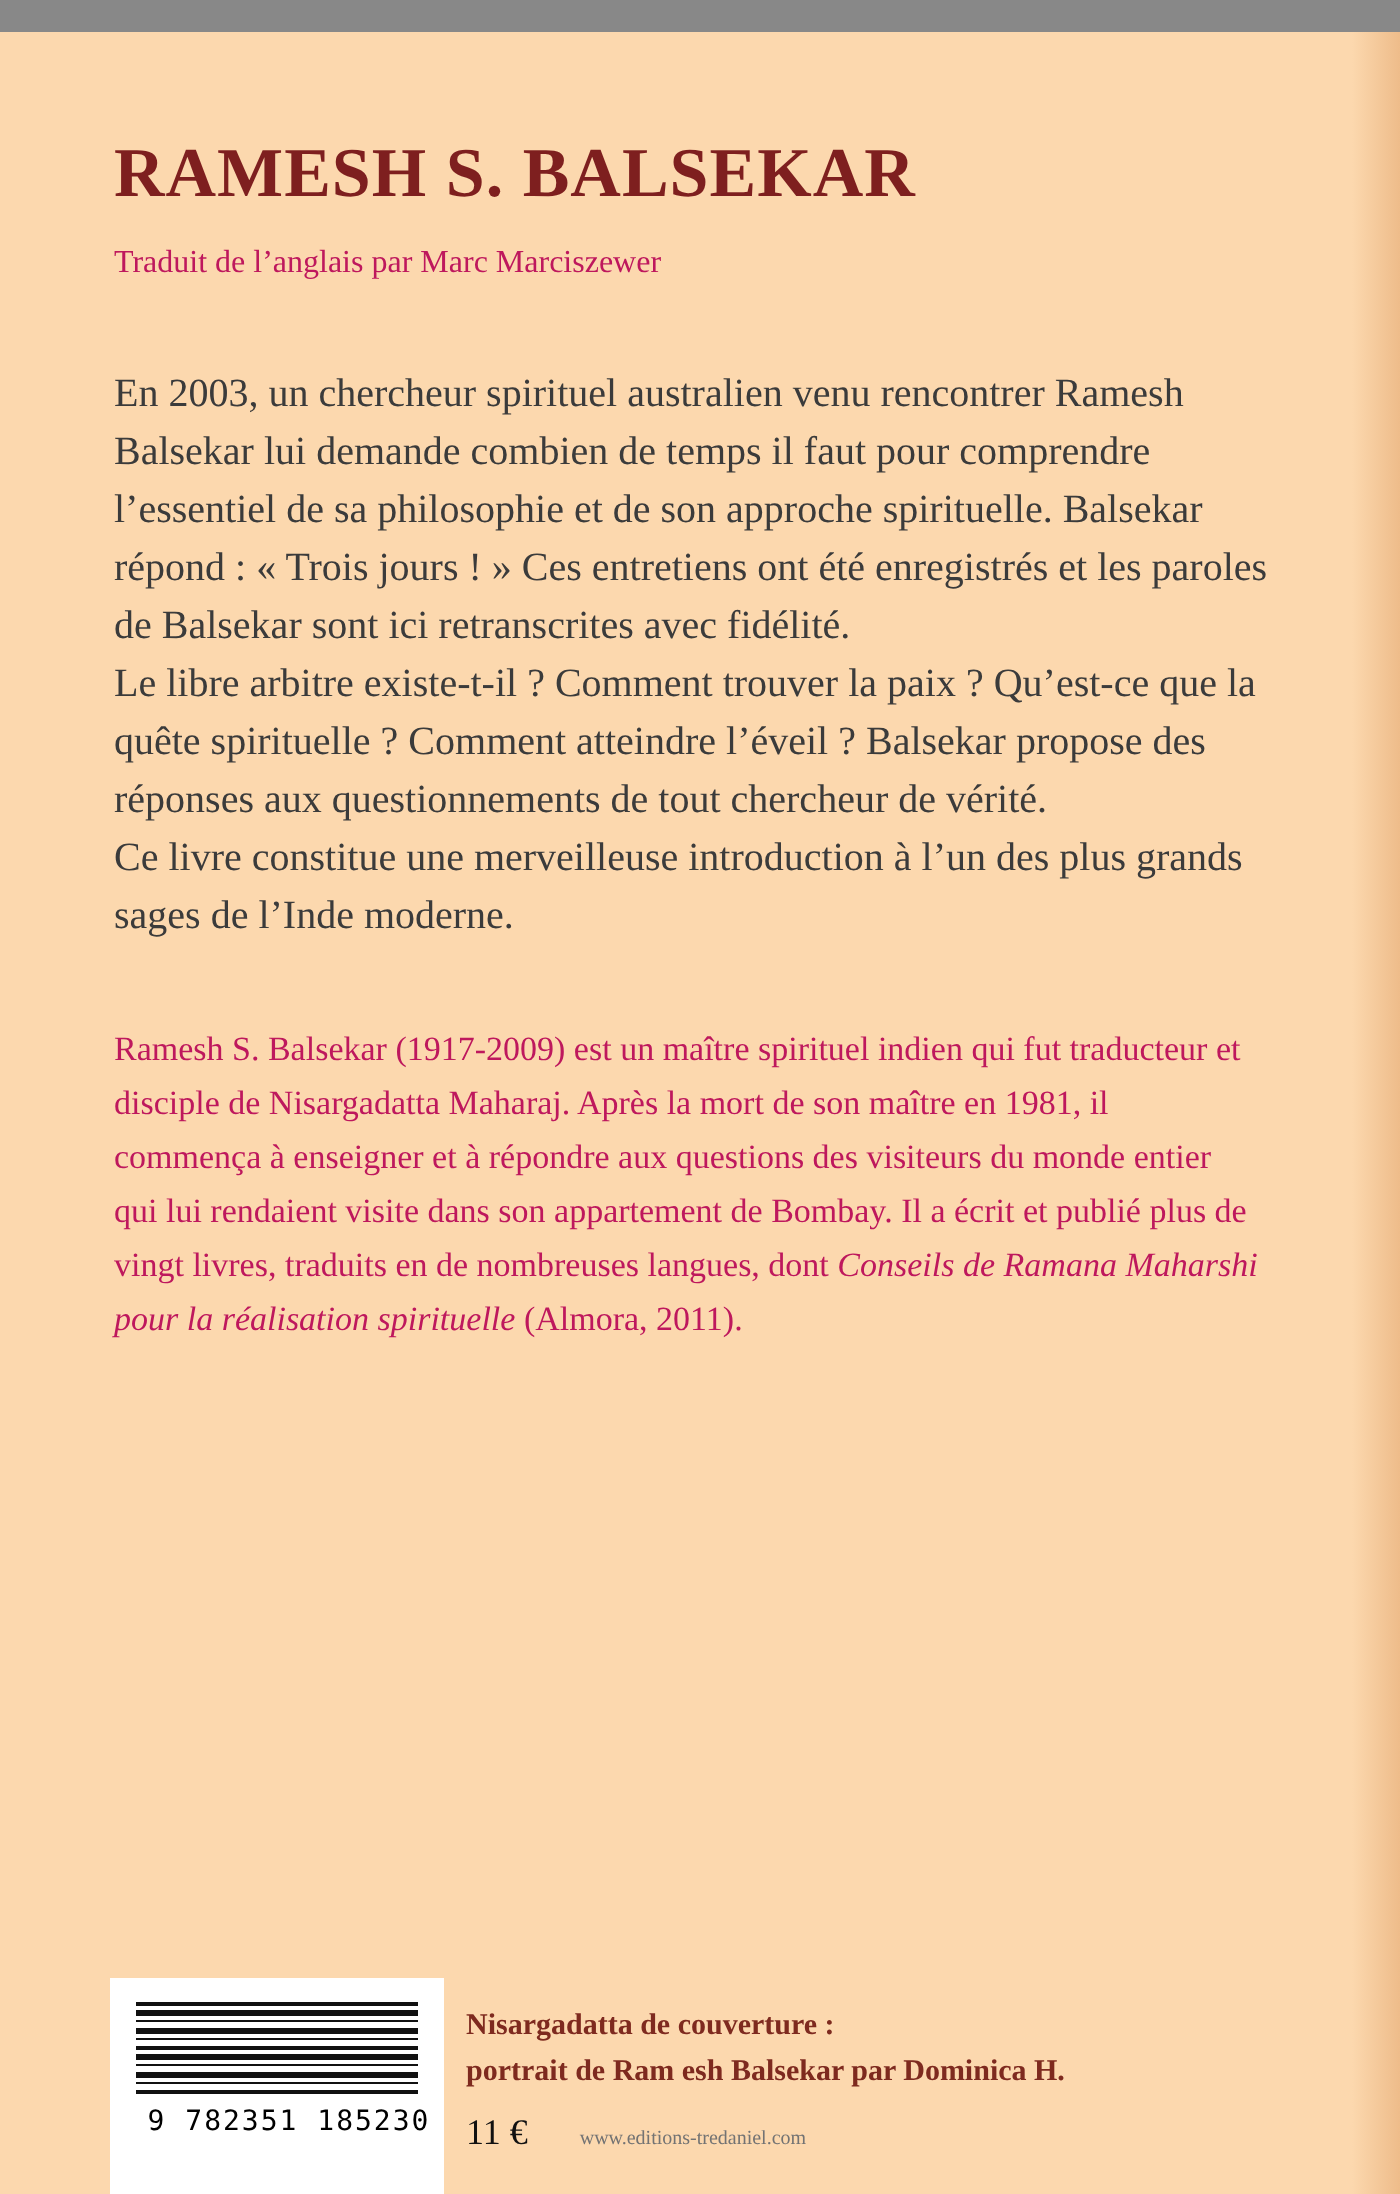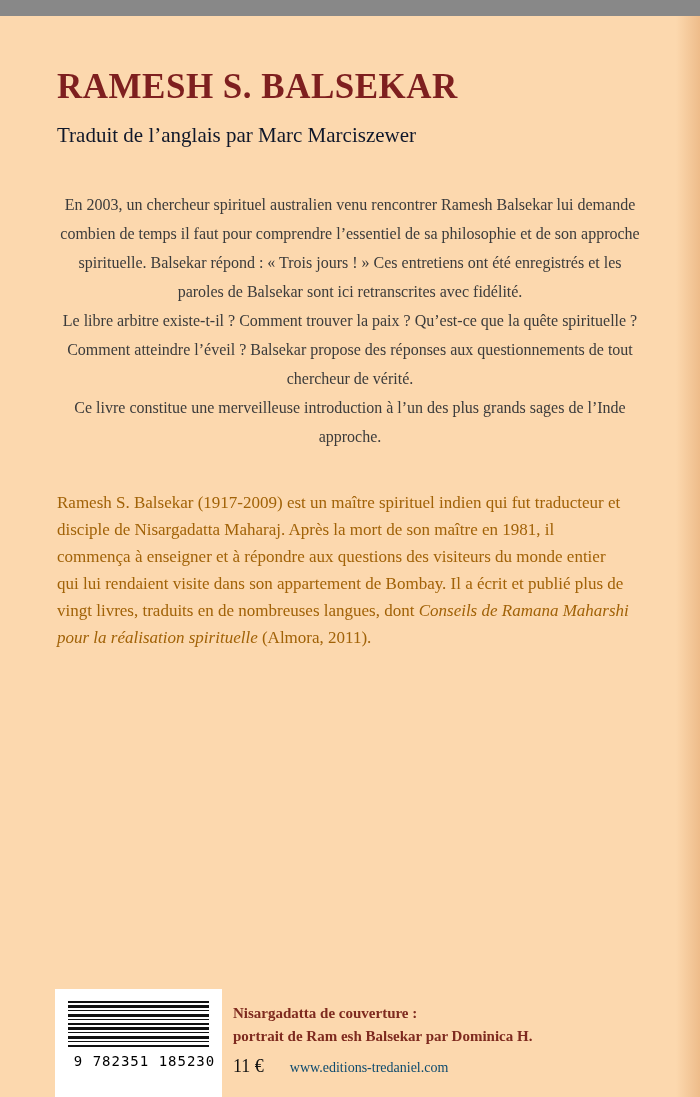--- a/index.html
+++ b/index.html
@@ -35,45 +35,44 @@
   .book-title {
     margin: 2px 0 0 0;
     font-size: 30px;
     line-height: 34px;
     font-weight: bold;
     letter-spacing: 0.5px;
     color: #7e1f1f;
   }
   .translator {
     margin: 15px 0 0 0;
-    font-size: 21px;
-    color: #0f172a;
+    font-size: 16px;
+    color: #be185d;
   }
   .synopsis {
     margin-top: 42px;
-    font-size: 16px;
+    font-size: 20px;
     line-height: 29px;
     color: #3b3b3b;
-    text-align: center;
   }
   .synopsis p { margin: 0; }
   .quote {
     margin: 24px 0 0 0;
     font-size: 19px;
     line-height: 29px;
     color: #3b3b3b;
   }
   .quote .quote-text { font-style: italic; }
   .quote .quote-attribution { font-style: normal; margin-left: 6px; }
   .bio {
     margin: 38px 0 0 0;
     width: 572px;
     font-size: 17px;
     line-height: 27px;
-    color: #a16207;
+    color: #be185d;
   }
   .bio .bio-italic { font-style: italic; }
 
   
   .barcode-box {
     position: absolute;
     left: 55px;
     bottom: 0;
     width: 167px;
     height: 124px;
@@ -118,43 +117,43 @@
     left: 233px;
     top: 1040px;
     display: flex;
     align-items: baseline;
   }
   .price {
     font-size: 18px;
     color: #111;
   }
   .website {
-    font-size: 14px;
-    color: #0c4a6e;
+    font-size: 10px;
+    color: #737373;
     margin-left: 26px;
   }
 </style>
 </head>
 <body>
 
 <div class="cover">
 
   <div class="page-edge"></div>
 
   <div class="content">
 
     <h1 class="author-name">RAMESH S. BALSEKAR</h1>
 
 
     <p class="translator">Traduit de l’anglais par Marc Marciszewer</p>
 
     <div class="synopsis">
       <p>En 2003, un chercheur spirituel australien venu rencontrer Ramesh Balsekar lui demande combien de temps il faut pour comprendre l’essentiel de sa philosophie et de son approche spirituelle. Balsekar répond : « Trois jours ! » Ces entretiens ont été enregistrés et les paroles de Balsekar sont ici retranscrites avec fidélité.</p>
       <p>Le libre arbitre existe-t-il ? Comment trouver la paix ? Qu’est-ce que la quête spirituelle ? Comment atteindre l’éveil ? Balsekar propose des réponses aux questionnements de tout chercheur de vérité.</p>
-      <p>Ce livre constitue une merveilleuse introduction à l’un des plus grands sages de l’Inde approche.</p>
+      <p>Ce livre constitue une merveilleuse introduction à l’un des plus grands sages de l’Inde moderne.</p>
     </div>
 
 
     <p class="bio">
       <span>Ramesh S. Balsekar (1917-2009) est un maître spirituel indien qui fut traducteur et disciple de Nisargadatta Maharaj. Après la mort de son maître en 1981, il commença à enseigner et à répondre aux questions des visiteurs du monde entier qui lui rendaient visite dans son appartement de Bombay. Il a écrit et publié plus de vingt livres, traduits en de nombreuses langues, dont </span><span class="bio-italic">Conseils de Ramana Maharshi pour la réalisation spirituelle</span><span> (Almora, 2011).</span>
     </p>
 
   </div>
 
   <div class="barcode-box">

